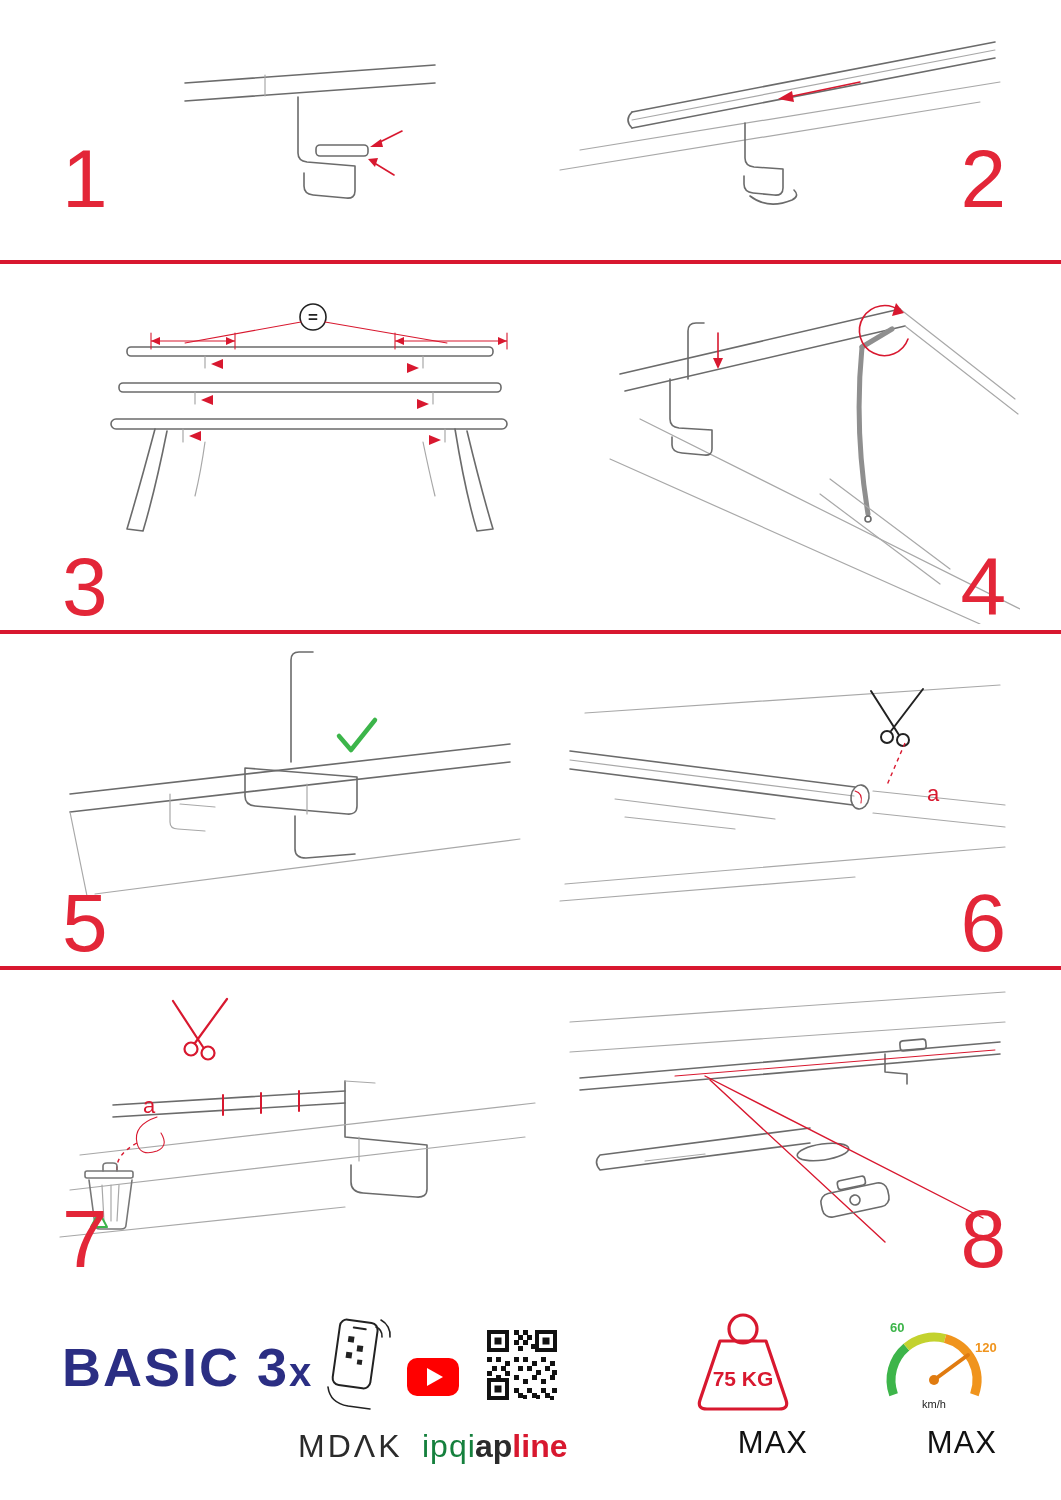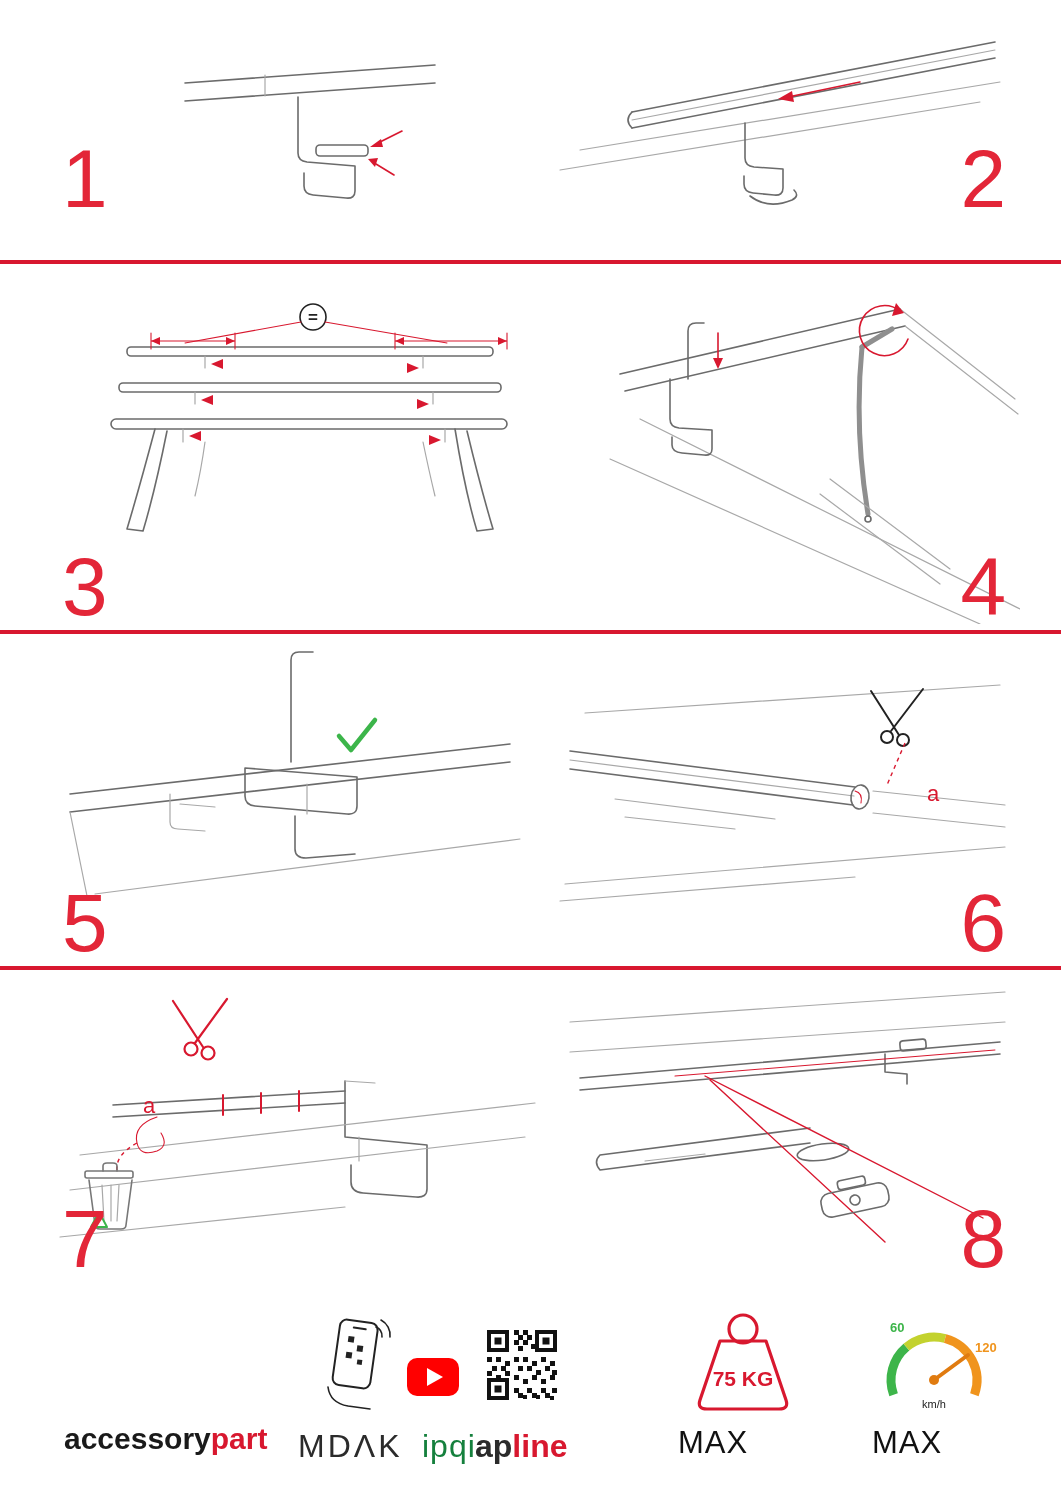--- a/index.html
+++ b/index.html
@@ -25,21 +25,21 @@
 
   .footer{position:relative;width:1061px;height:200px}
   .brand-basic{position:absolute;left:62px;top:36px;color:#2b2e83;font-size:54px;font-weight:700;letter-spacing:2px}
   .brand-basic .suffix{font-size:40px;font-weight:700}
   .brand-sub{position:absolute;left:64px;top:122px;font-size:30px;font-weight:700;color:#1a1a1a}
   .red-part{color:#d8182f}
   .logo-label{position:absolute;top:128px;font-size:32px;color:#2b2b2b}
   .mdak{left:298px;letter-spacing:3px;font-weight:500}
   .ipqi{left:422px;color:#15803d;letter-spacing:1px}
   .apline{left:475px;font-weight:700}
-  .max-label{position:absolute;top:125px;font-size:31px;color:#111;letter-spacing:1px;text-align:left;font-weight:500}
+  .max-label{position:absolute;top:125px;font-size:31px;color:#111;letter-spacing:1px;text-align:right;font-weight:500}
 </style>
 </head>
 <body>
 
 <div>
 
   <div class="row row1">
     <svg class="art" style="left:170px;top:45px" width="280" height="190" viewBox="0 0 280 190">
       <path class="g" d="M15 38 L265 20"></path>
       <path class="g" d="M15 56 L265 38"></path>
@@ -201,22 +201,22 @@
       <g transform="rotate(-12 300 220)">
         <rect class="g" x="266" y="208" width="68" height="24" rx="9"></rect>
         <circle class="g" cx="300" cy="220" r="5"></circle>
         <rect class="g" x="286" y="198" width="28" height="9" rx="3"></rect>
       </g>
     </svg>
     <div class="step-num" style="right:55px;top:228px">8</div>
   </div>
 
   <div class="footer">
-    <div class="brand-sub">
-      <span>accessory</span><span class="red-part">part</span>
+    <div class="brand-basic">
+      <span>BASIC 3</span><span class="suffix">x</span>
     </div>
 
     <svg class="art" style="left:310px;top:15px" width="84" height="100" viewBox="0 0 84 100">
       <g transform="rotate(8 45 40)">
         <rect class="blk" x="26" y="6" width="38" height="66" rx="7"></rect>
         <rect fill="#222" x="36" y="22" width="6" height="6"></rect>
         <rect fill="#222" x="46" y="30" width="6" height="6"></rect>
         <rect fill="#222" x="36" y="38" width="6" height="6"></rect>
         <rect fill="#222" x="48" y="44" width="5" height="5"></rect>
         <path class="blk" d="M40 13 L52 13"></path>

